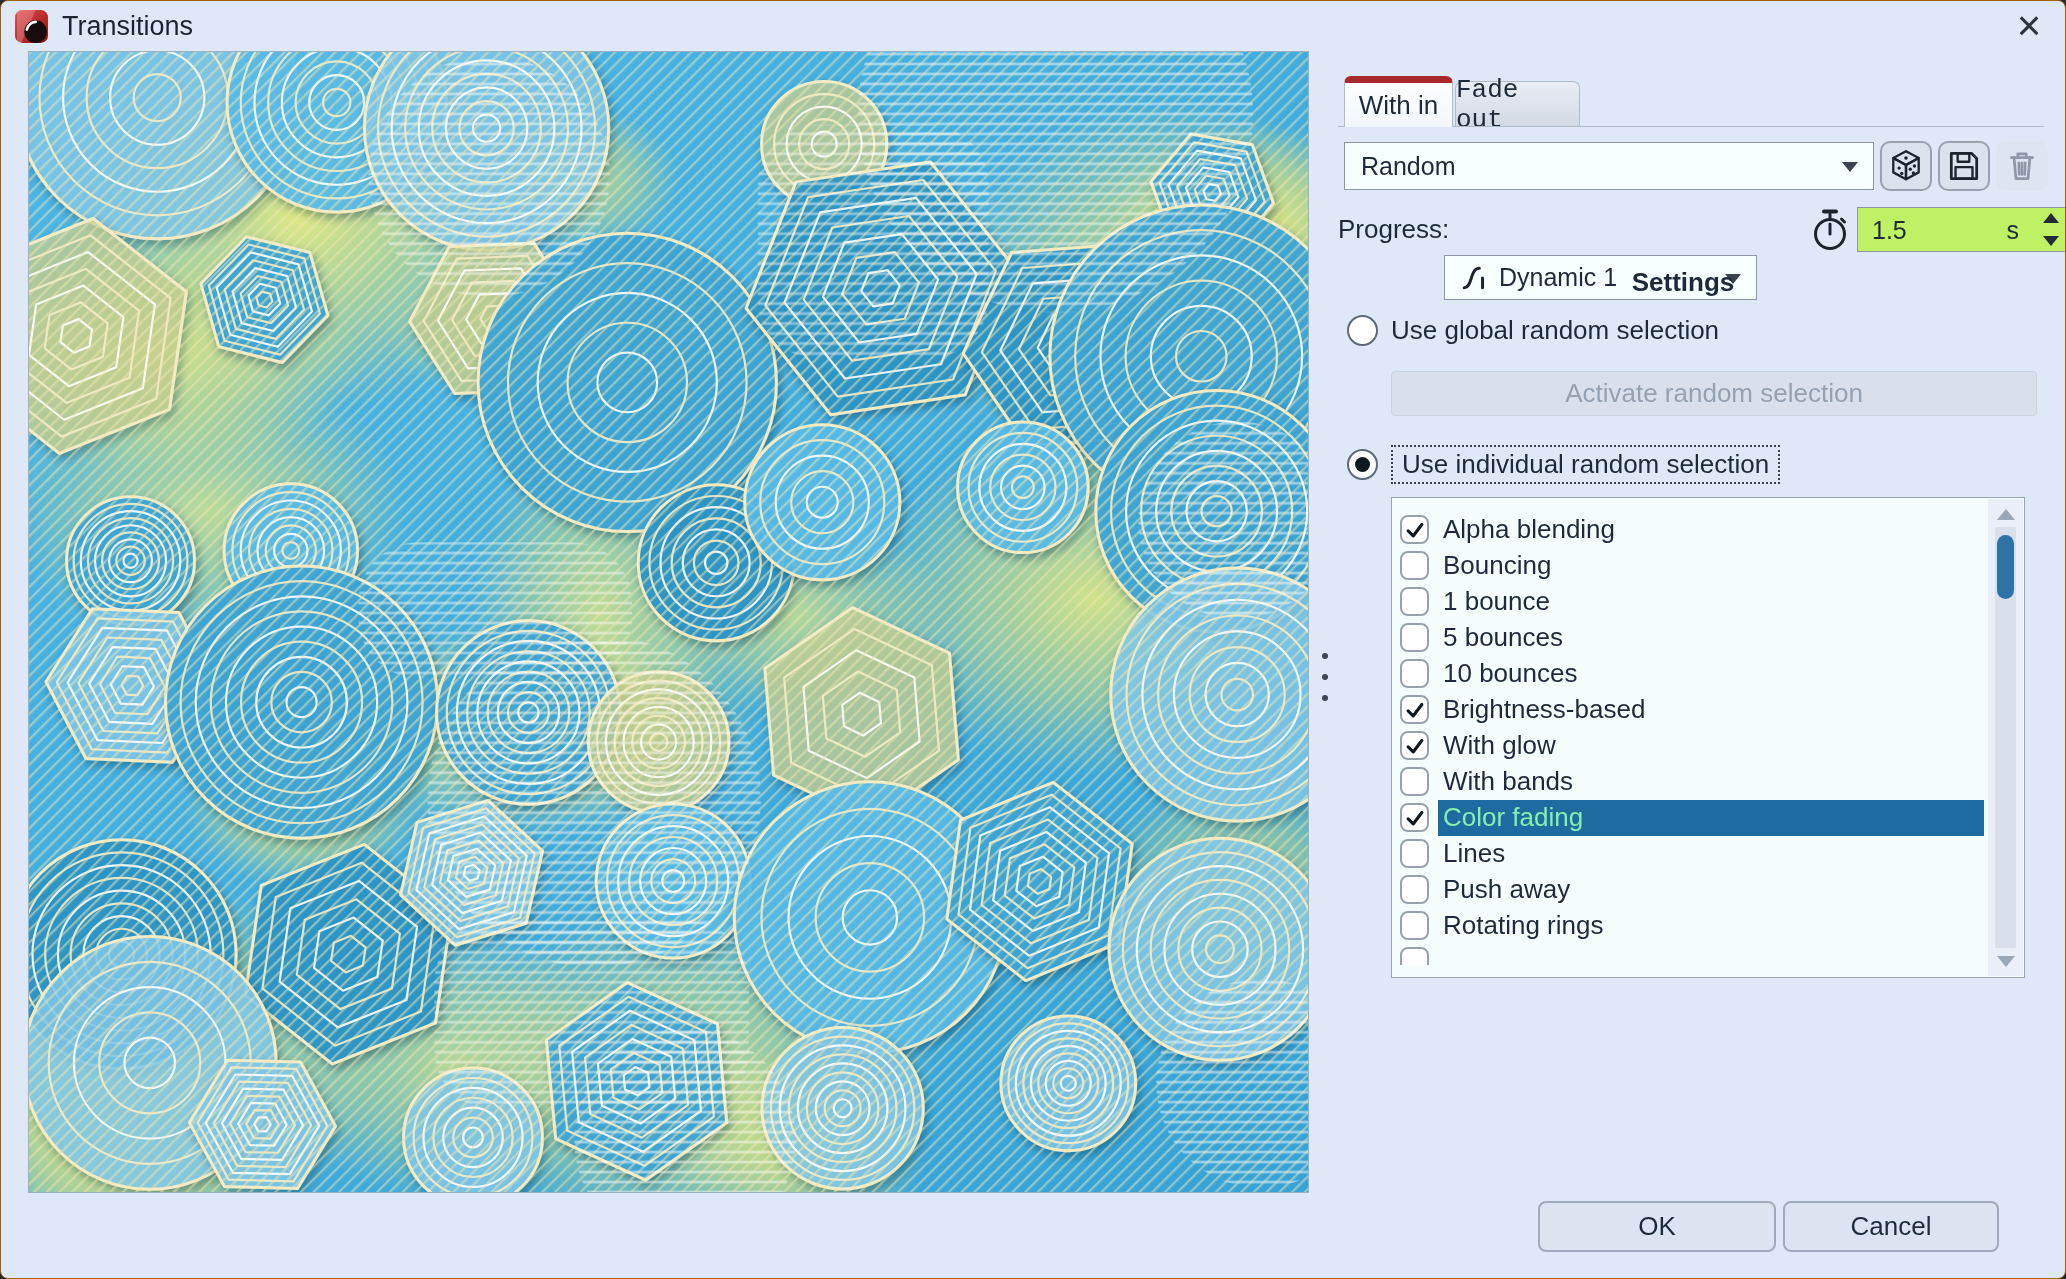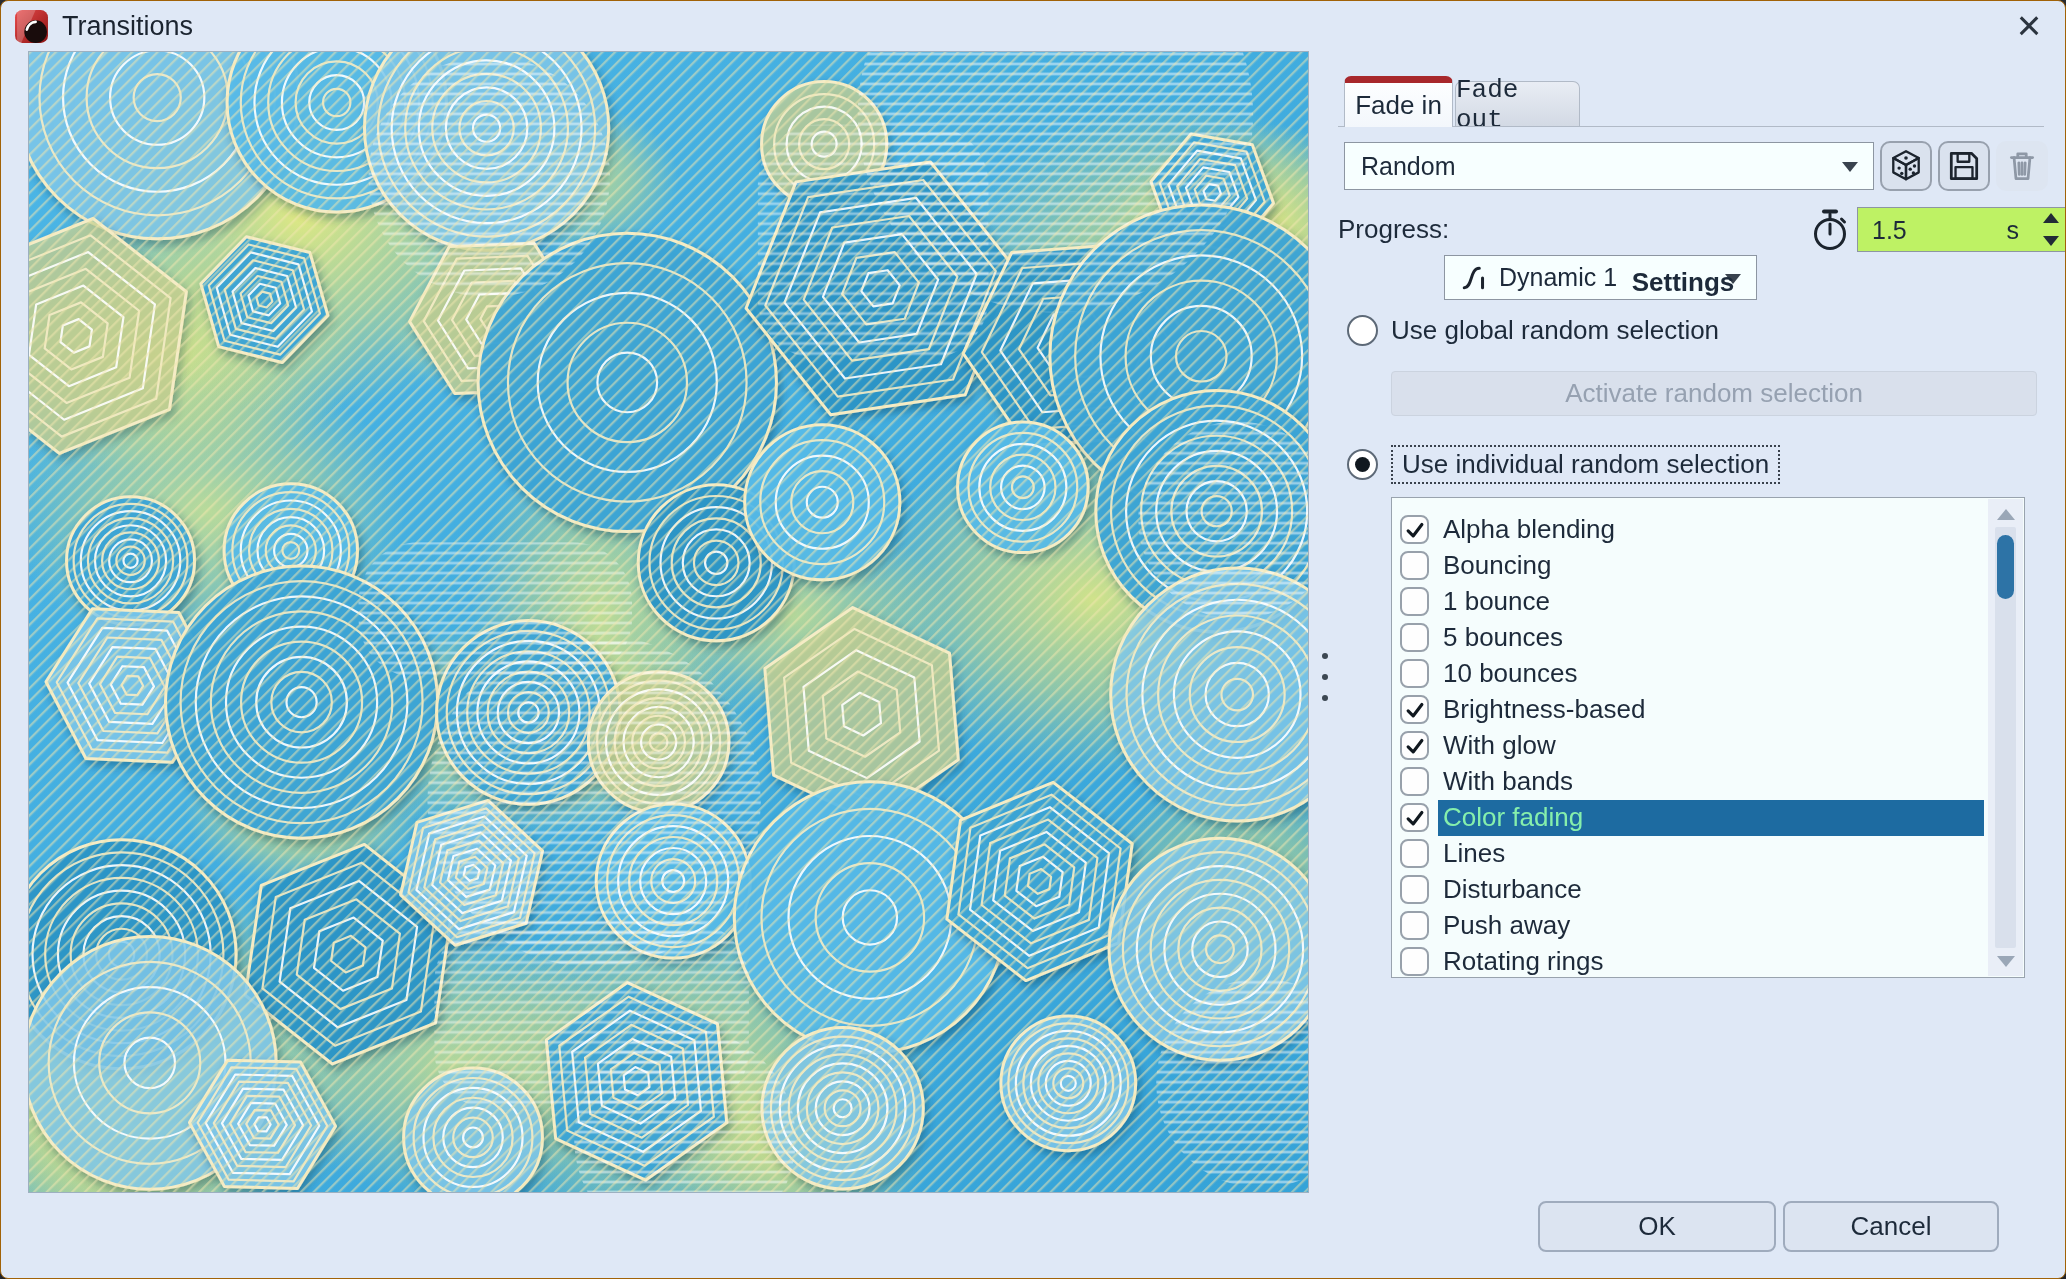--- a/index.html
+++ b/index.html
@@ -508,21 +508,21 @@
       </svg>
   </div>
 
   <div class="splitter">
       <i></i>
       <i></i>
       <i></i>
     </div>
 
   <div class="tab active">
-    <span>Fade in</span>
+    <span>With in</span>
   </div>
   <div class="tab inactive">
     <span>Fade out</span>
   </div>
   <div class="tab-sep"></div>
 
   <div class="combo" id="preset-combo">
     <span>Random</span>
     <span class="arrow"></span>
   </div>
@@ -658,24 +658,20 @@
             </svg>
           </span>
           <span class="lab">Color fading</span>
         </div>
         <div class="lrow">
           <span class="cb"></span>
           <span class="lab">Lines</span>
         </div>
         <div class="lrow">
           <span class="cb"></span>
-          <span class="lab">Disturbance</span>
-        </div>
-        <div class="lrow">
-          <span class="cb"></span>
           <span class="lab">Push away</span>
         </div>
         <div class="lrow">
           <span class="cb"></span>
           <span class="lab">Rotating rings</span>
         </div>
         <div class="lrow partial">
           <span class="cb"></span>
           <span class="lab"></span>
         </div>

